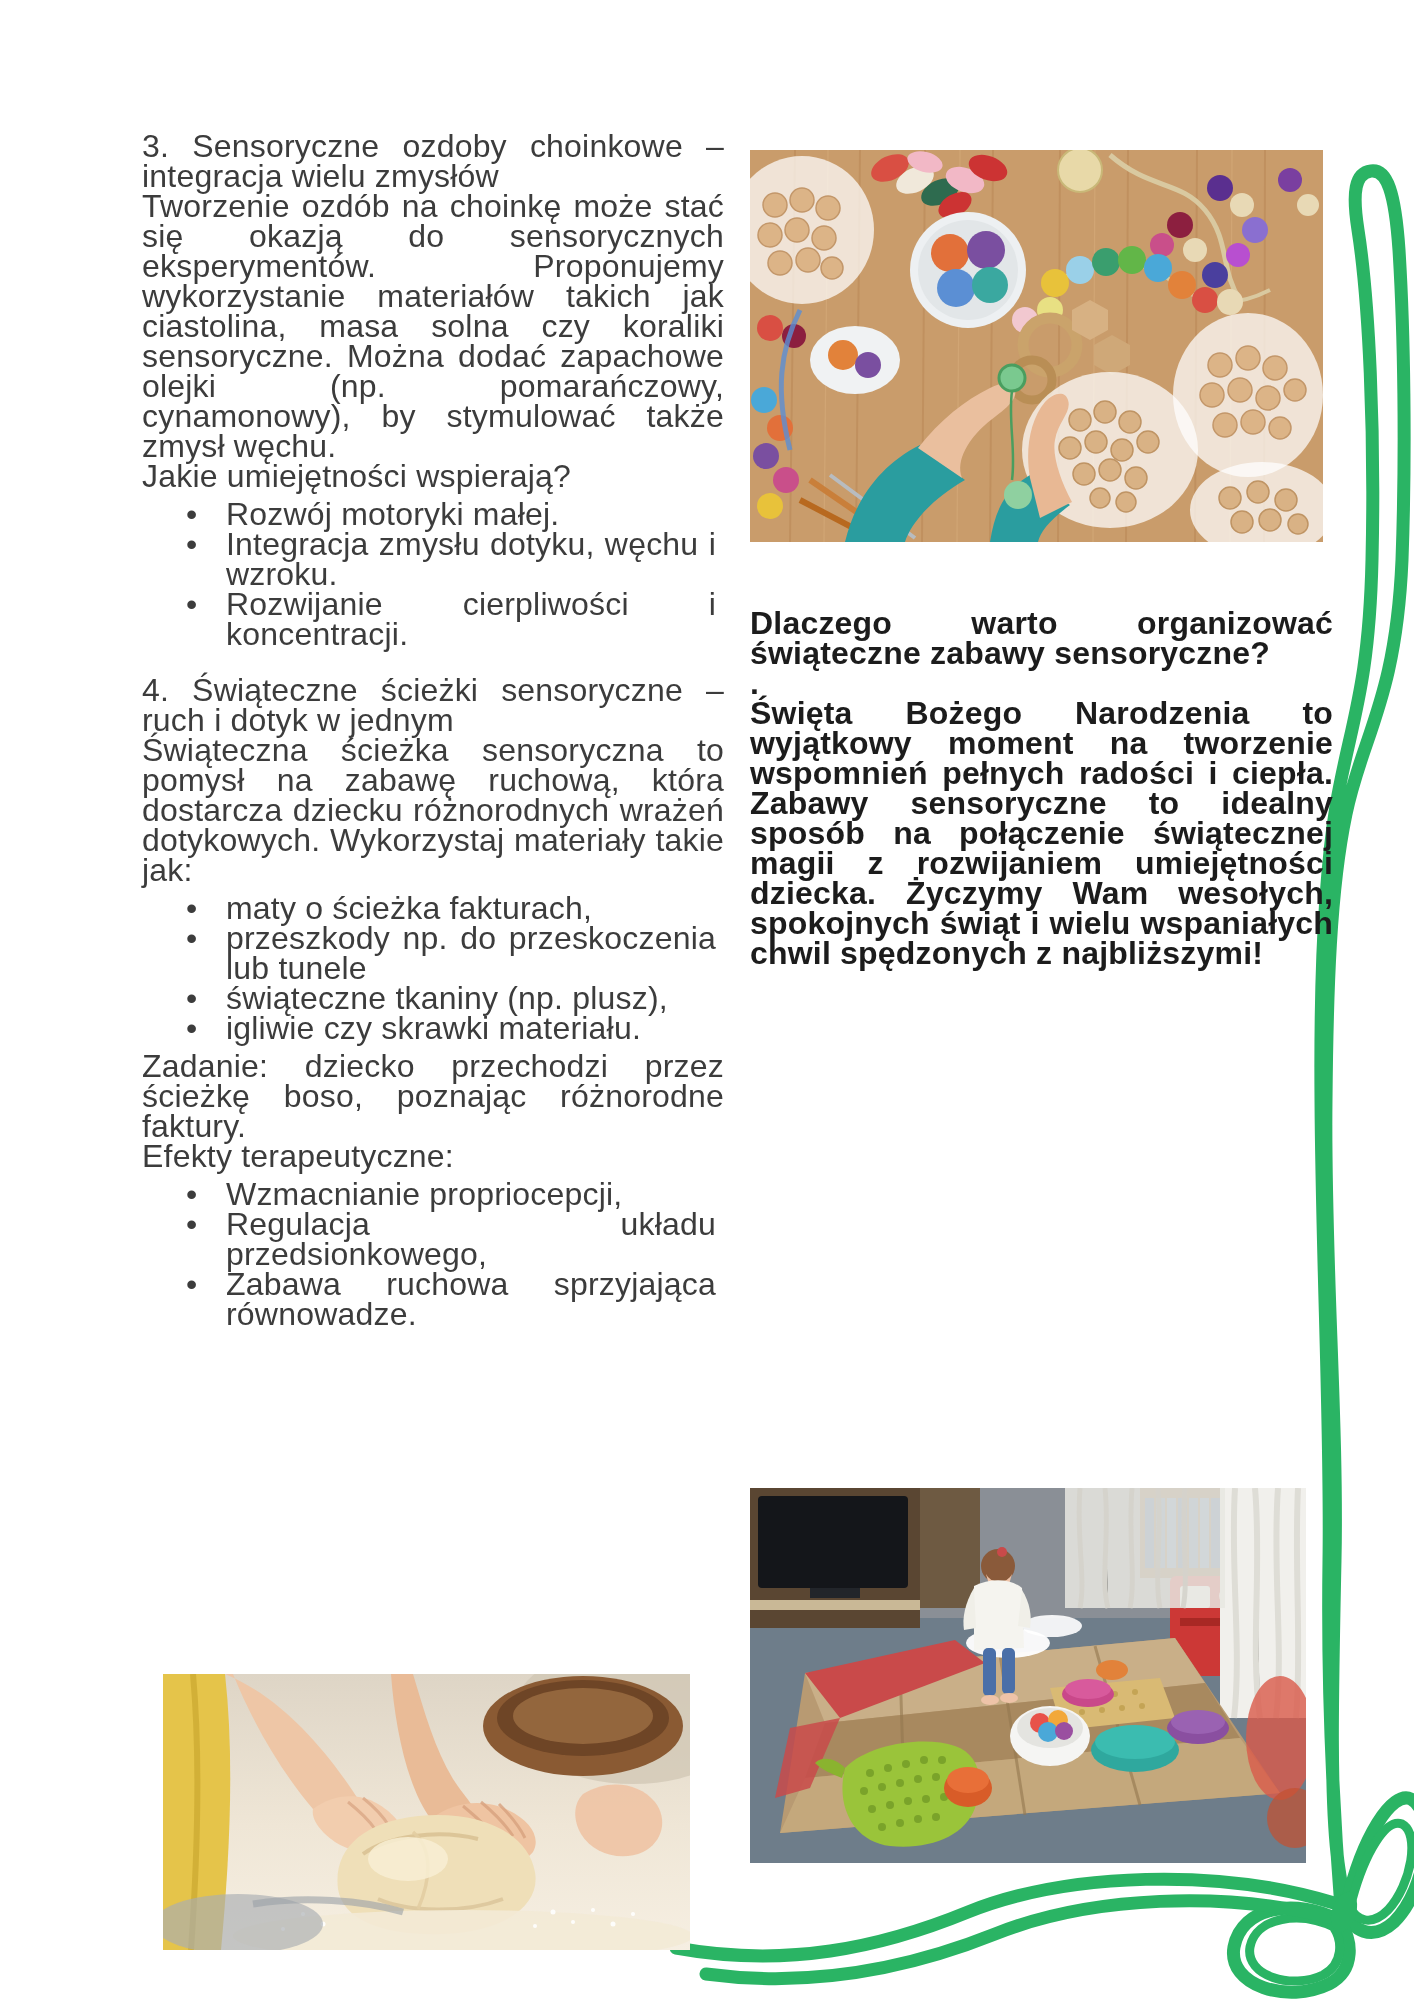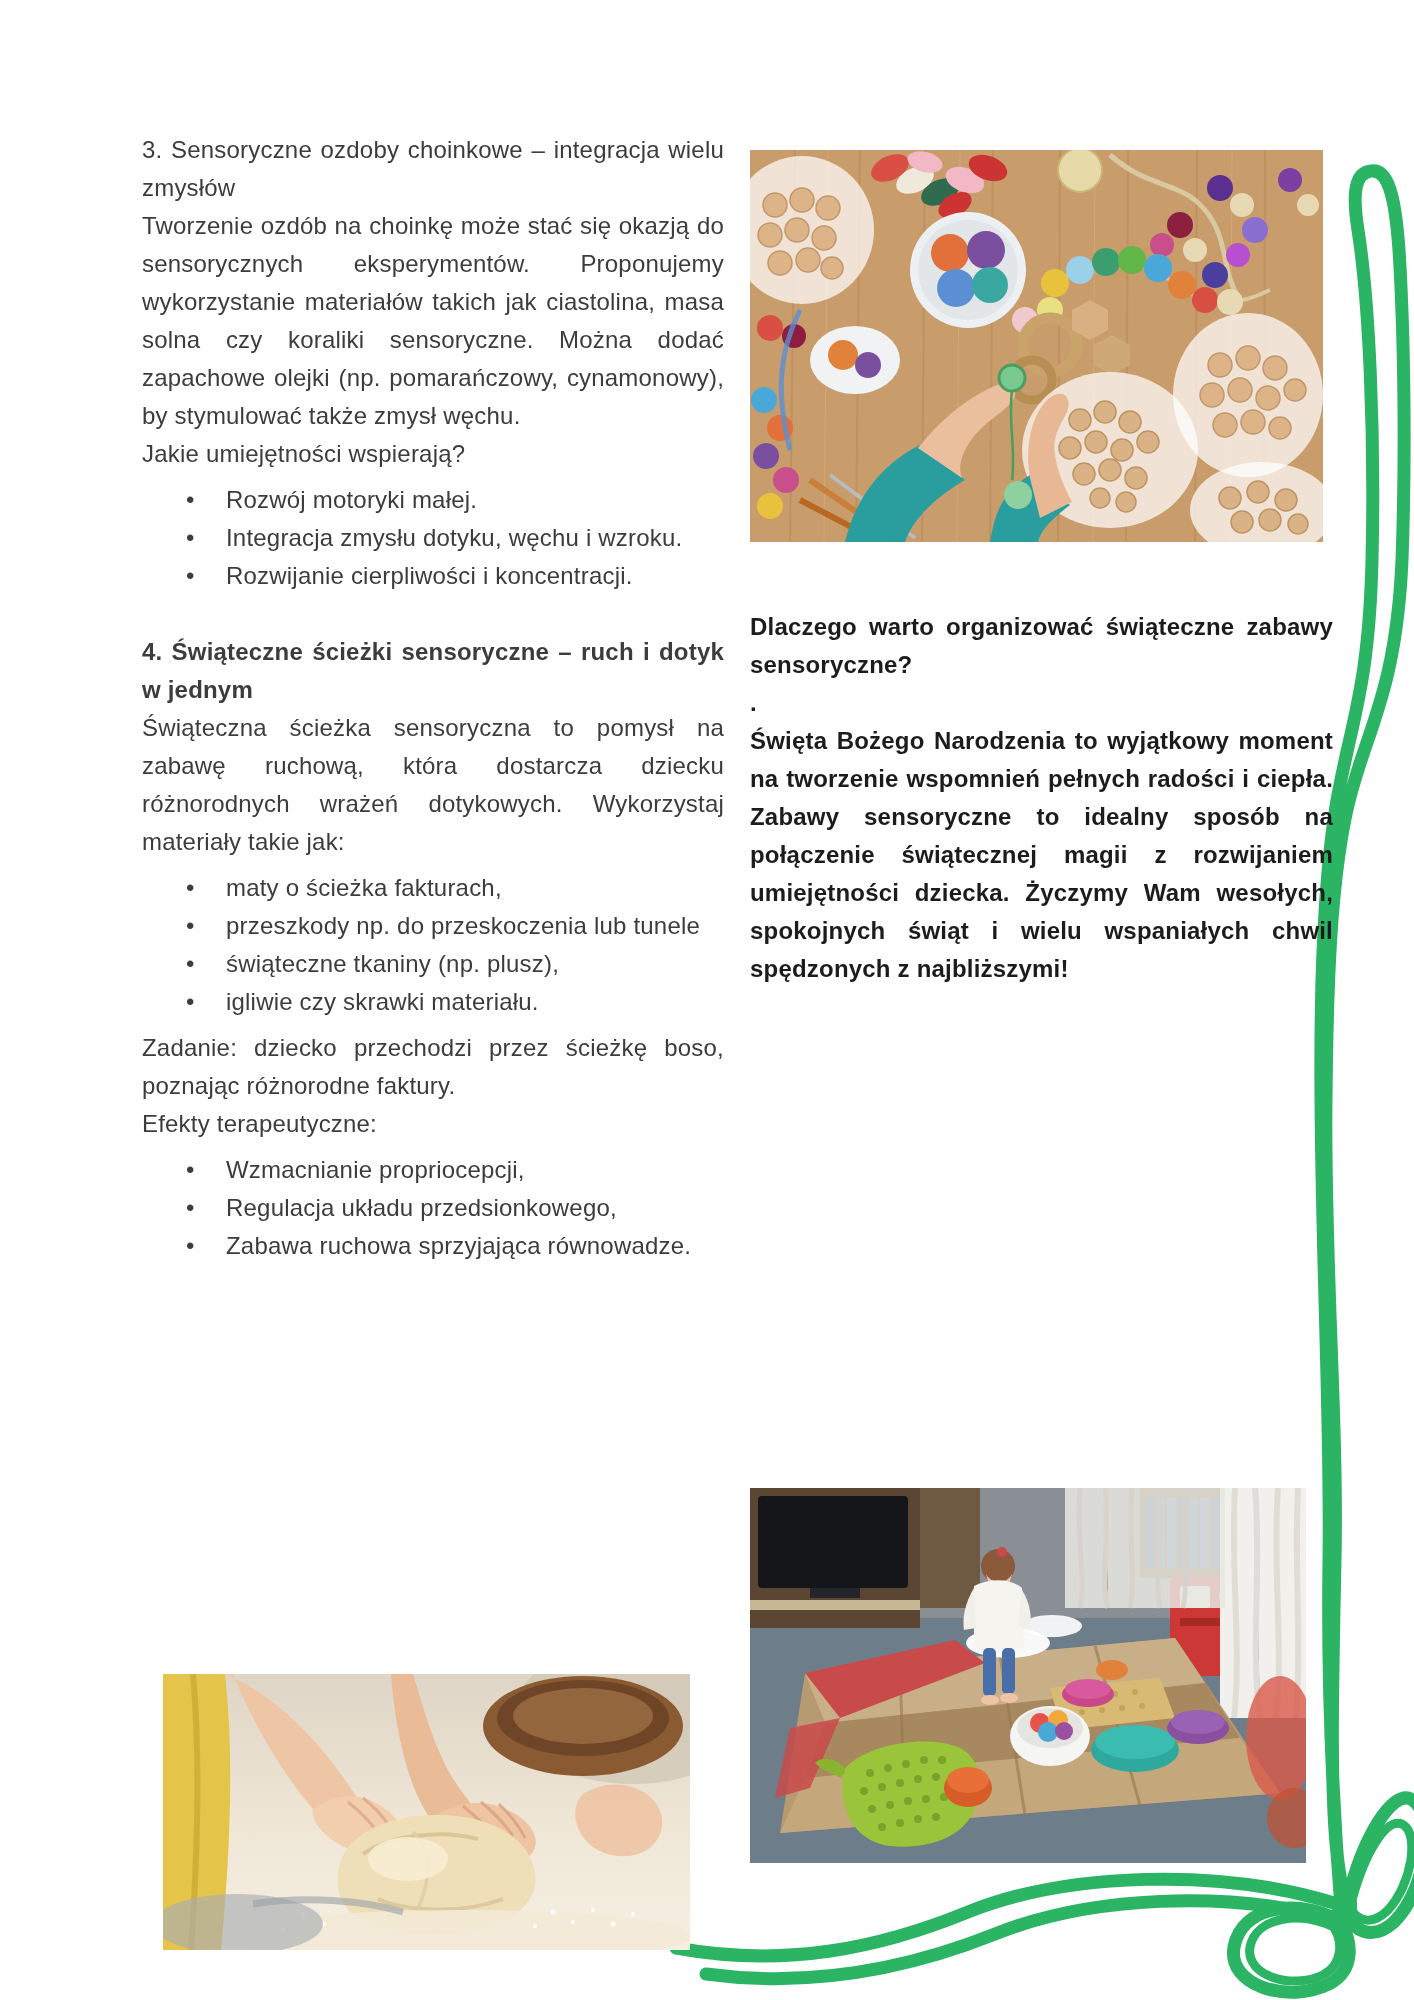--- a/index.html
+++ b/index.html
@@ -3,26 +3,26 @@
 <meta charset="utf-8">
 <style>
   html,body{margin:0;padding:0;background:#ffffff;}
   .page{
     position:relative;width:1414px;height:2000px;background:#ffffff;
     overflow:hidden;font-family:"Liberation Sans",sans-serif;
   }
   
   .col{
     position:absolute;text-align:justify;
-    font-size:24px;line-height:38px;letter-spacing:0.2px;
+    font-size:32px;line-height:30px;letter-spacing:0.2px;
   }
   .col-left{left:142px;top:131px;width:582px;color:#3c3c3c;z-index:3;}
   .col-right{left:750px;top:608px;width:583px;color:#1c1c1c;font-weight:700;z-index:3;}
   .col p{margin:0;}
-  .col .gap-before{margin-top:38px;font-weight:bold;}
+  .col .gap-before{margin-top:26px;}
   ul.bullets{list-style:none;margin:8px;padding:0;}
   ul.bullets li{position:relative;padding-left:76px;}
   ul.bullets li::before{
     content:"\2022";position:absolute;left:36px;top:0;
   }
   .signature{margin-top:17px;text-align:left;}
   .orphan-dot{text-align:left;}
   
   .photo{position:absolute;z-index:2;overflow:hidden;}
   .photo svg{display:block;}

